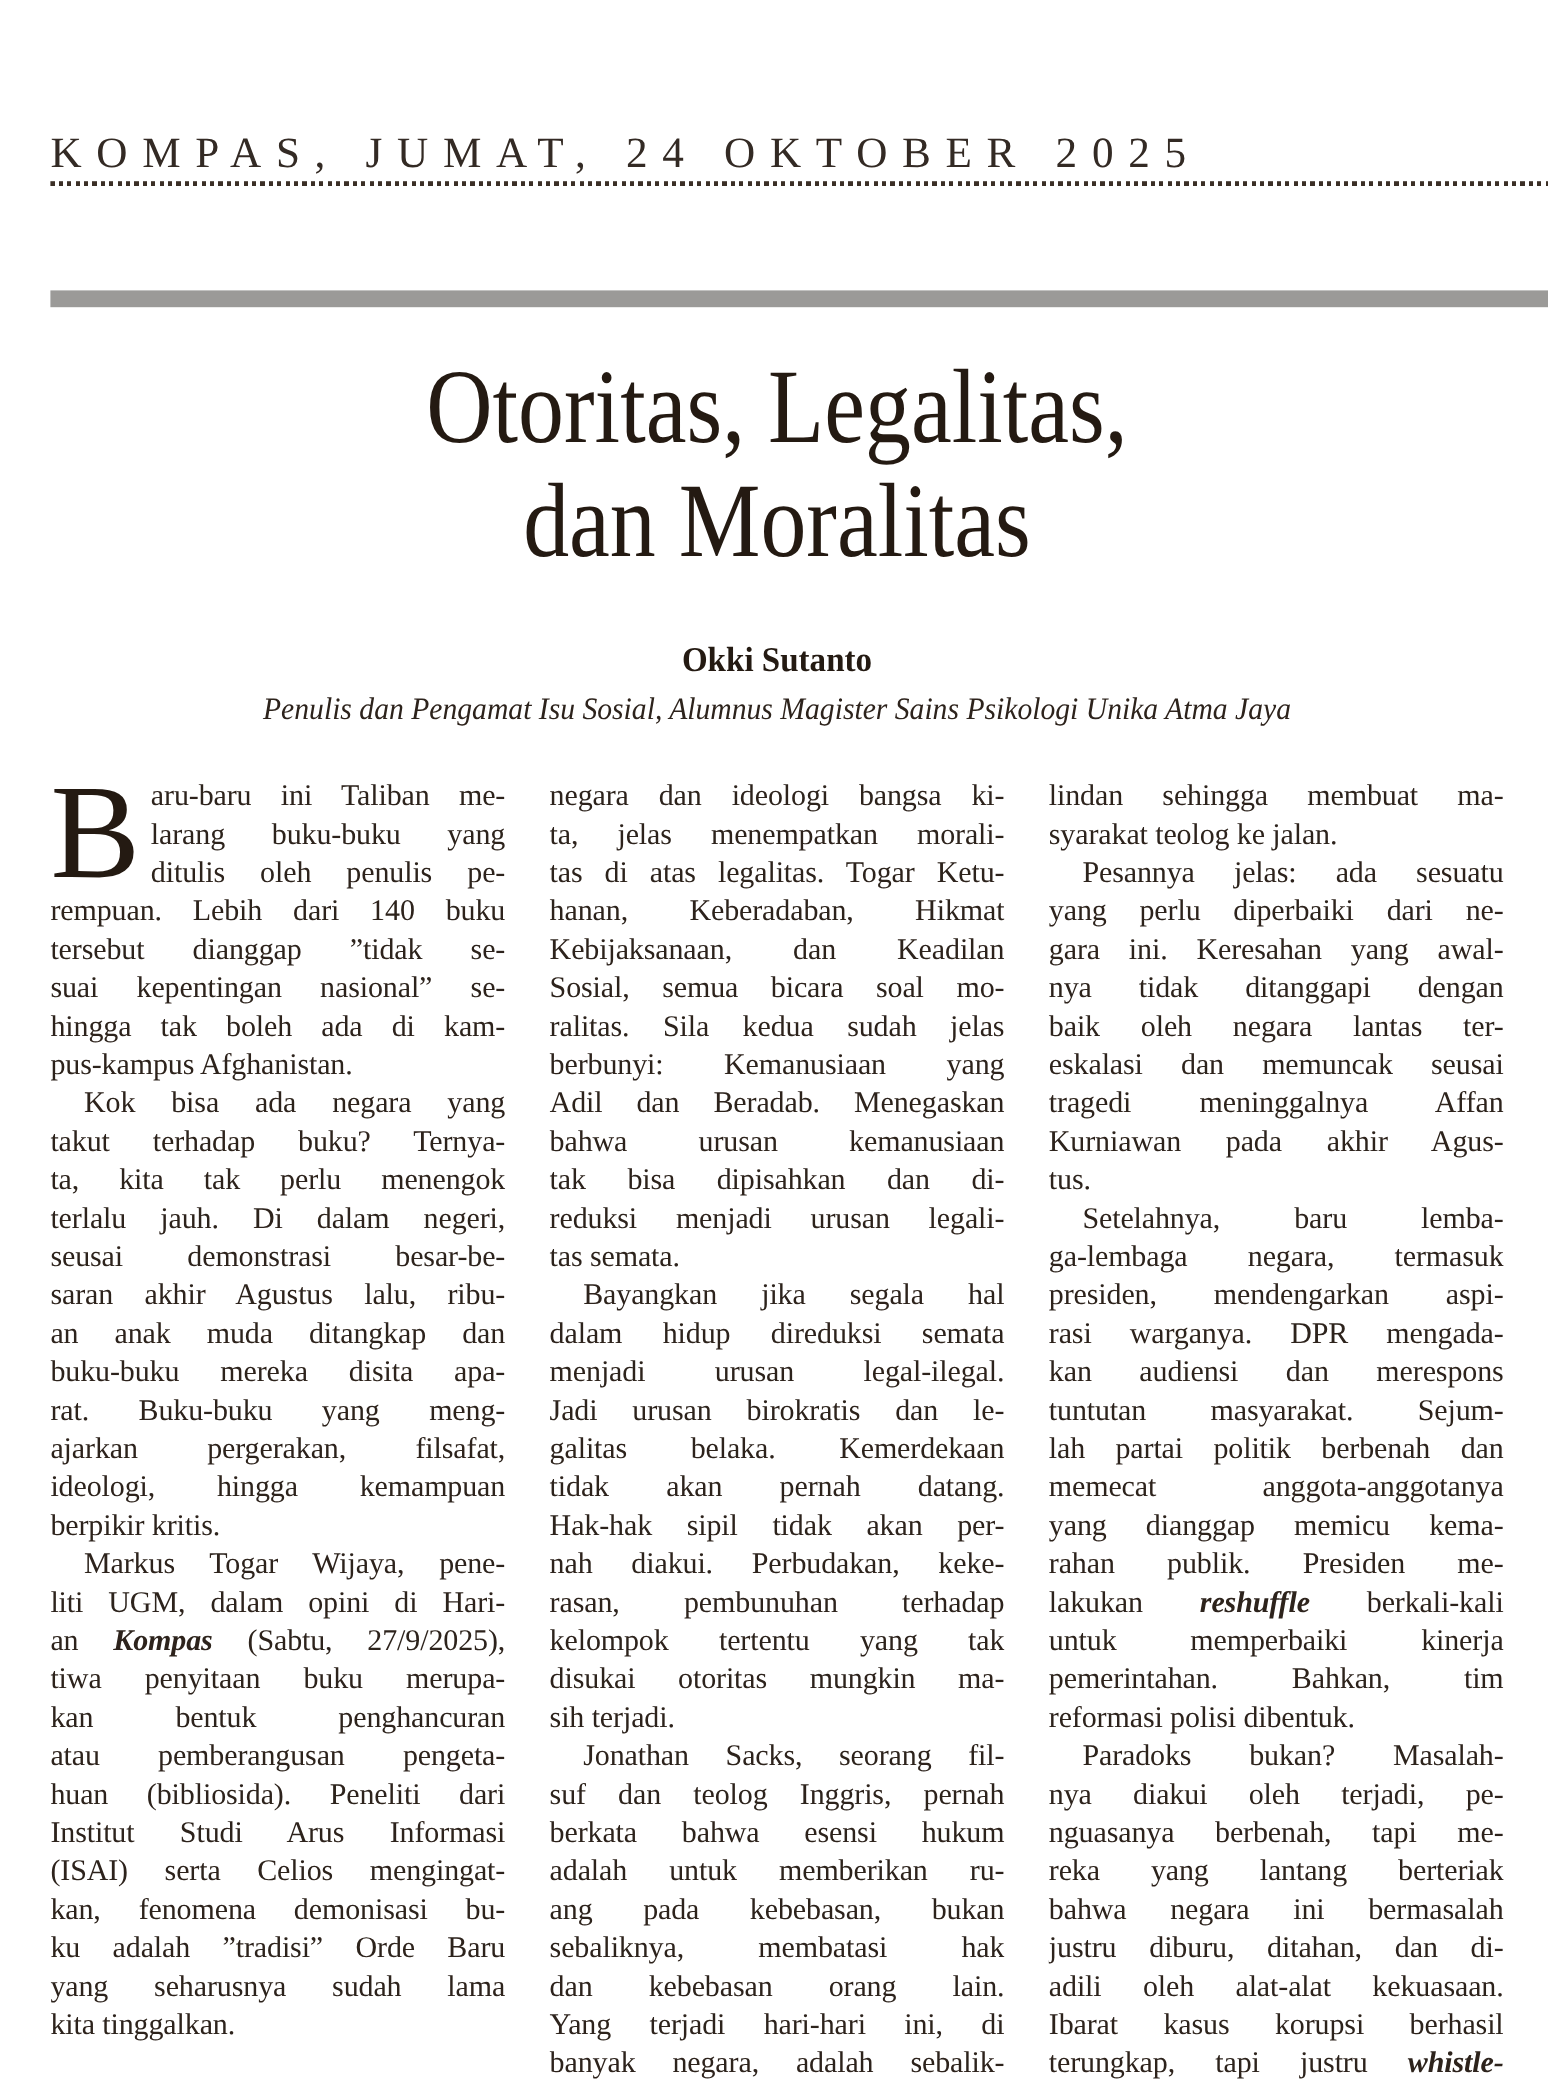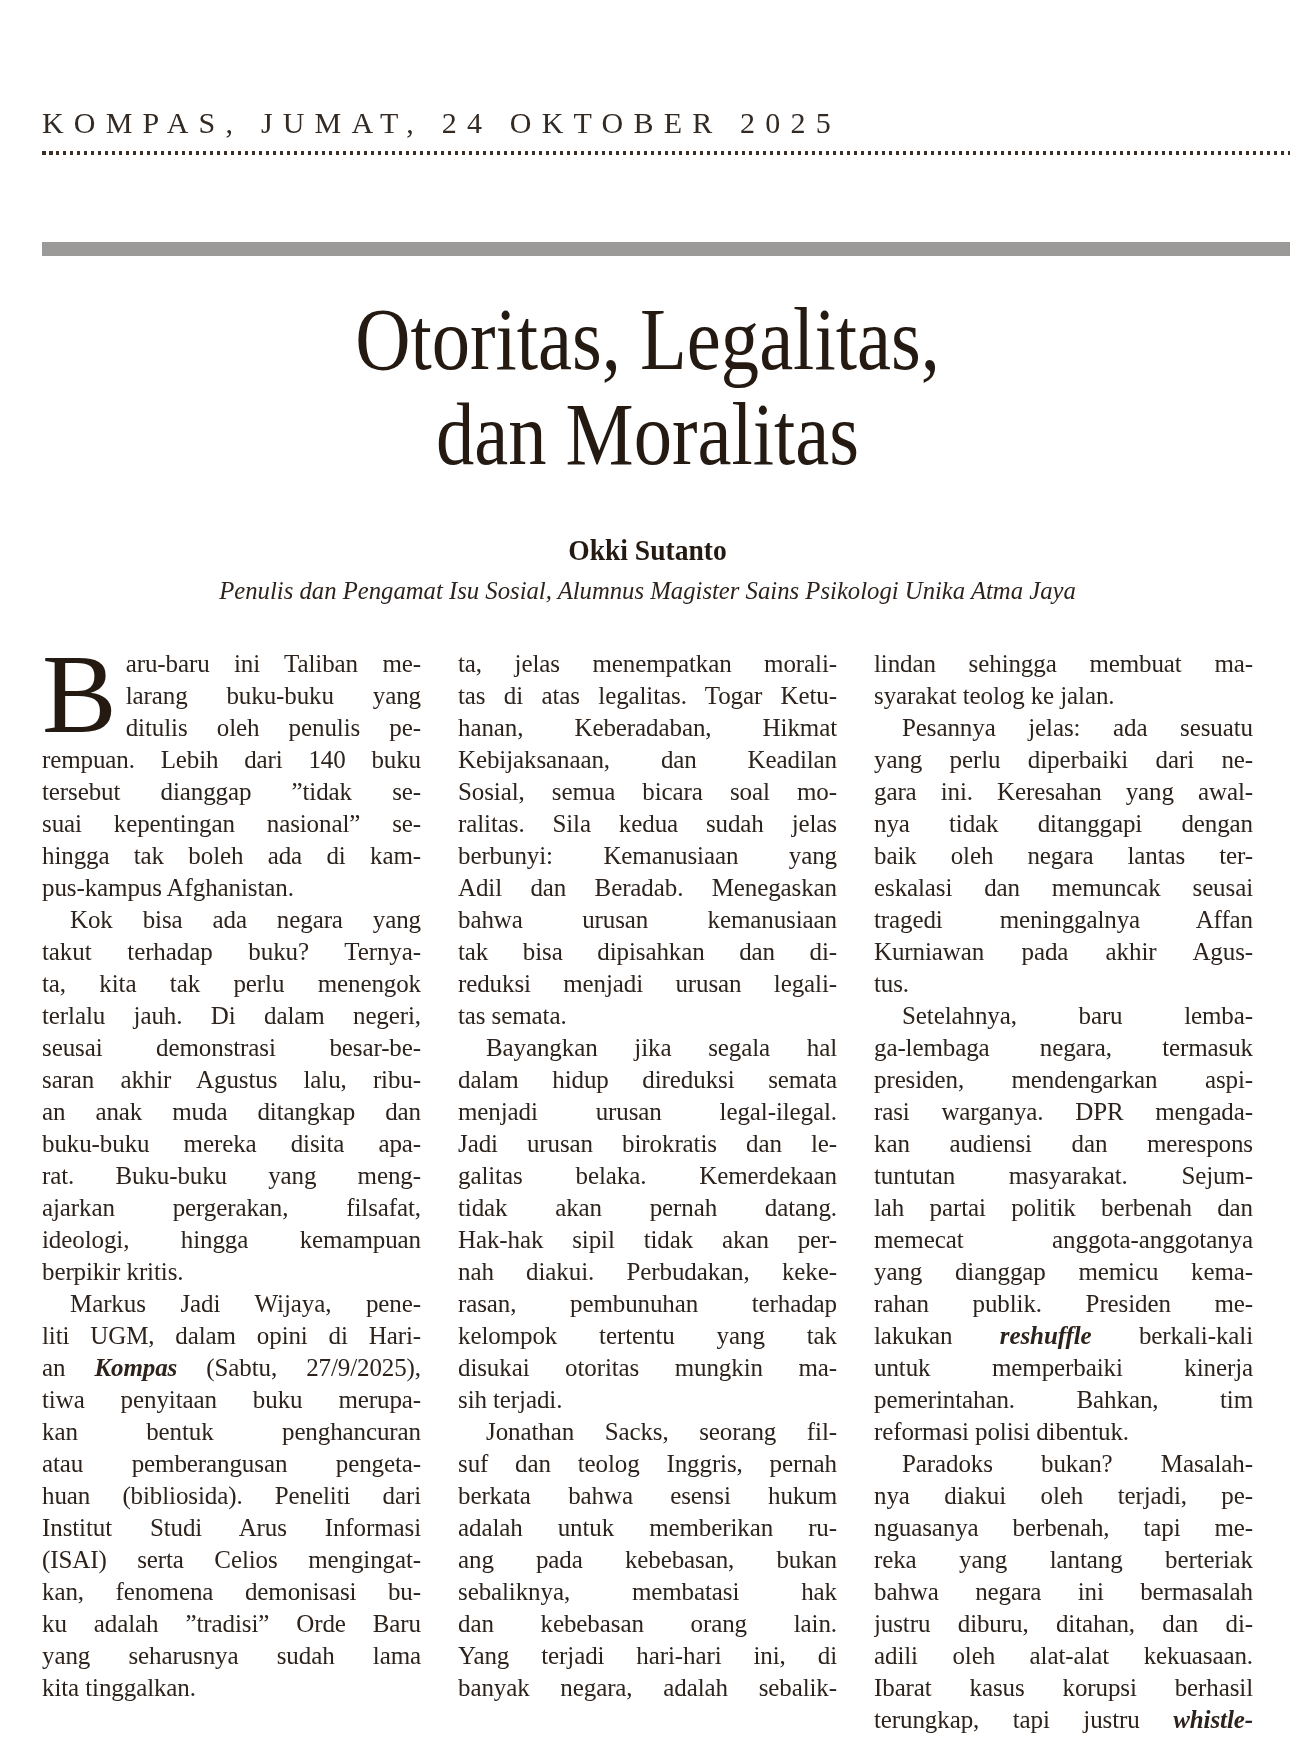--- a/index.html
+++ b/index.html
@@ -6,21 +6,21 @@
   body {
     width: 1290px; height: 1740px;
     background: #ffffff;
     position: relative;
     overflow: hidden;
     font-family: "Liberation Serif", serif;
     color: #2d231c;
   }
   .masthead {
     position: absolute; top: 106px; left: 42px; right: 0;
-    font-size: 30px; letter-spacing: 0.34em;
+    font-size: 36px; letter-spacing: 0.34em;
     color: #332a24; white-space: nowrap;
   }
   .dotted-rule {
     position: absolute; top: 151px; left: 42px; right: 0; height: 4px;
     background: repeating-linear-gradient(90deg, #3b2f26 0 3.5px, transparent 3.5px 7px);
   }
   .section-bar {
     position: absolute; top: 242px; left: 42px; right: 0; height: 14px;
     background: #9b9a98;
   }
@@ -97,37 +97,38 @@
         <div class="ln">seusai demonstrasi besar-be-</div>
         <div class="ln">saran akhir Agustus lalu, ribu-</div>
         <div class="ln">an anak muda ditangkap dan</div>
         <div class="ln">buku-buku mereka disita apa-</div>
         <div class="ln">rat. Buku-buku yang meng-</div>
         <div class="ln">ajarkan pergerakan, filsafat,</div>
         <div class="ln">ideologi, hingga kemampuan</div>
         <div class="ln end">berpikir kritis.</div>
       </div>
       <div class="para">
-        <div class="ln indent">Markus Jadi Wijaya, pene-</div>
+        <div class="ln indent">Markus Togar Wijaya, pene-</div>
         <div class="ln">liti UGM, dalam opini di Hari-</div>
         <div class="ln">an <i>Kompas</i> (Sabtu, 27/9/2025),</div>
         <div class="ln">tiwa penyitaan buku merupa-</div>
         <div class="ln">kan bentuk penghancuran</div>
         <div class="ln">atau pemberangusan pengeta-</div>
         <div class="ln">huan (bibliosida). Peneliti dari</div>
         <div class="ln">Institut Studi Arus Informasi</div>
         <div class="ln">(ISAI) serta Celios mengingat-</div>
         <div class="ln">kan, fenomena demonisasi bu-</div>
         <div class="ln">ku adalah ”tradisi” Orde Baru</div>
         <div class="ln">yang seharusnya sudah lama</div>
         <div class="ln end">kita tinggalkan.</div>
       </div>
     </div>
     <div class="col">
       <div class="para">
+        <div class="ln">negara dan ideologi bangsa ki-</div>
         <div class="ln">ta, jelas menempatkan morali-</div>
         <div class="ln">tas di atas legalitas. Togar Ketu-</div>
         <div class="ln">hanan, Keberadaban, Hikmat</div>
         <div class="ln">Kebijaksanaan, dan Keadilan</div>
         <div class="ln">Sosial, semua bicara soal mo-</div>
         <div class="ln">ralitas. Sila kedua sudah jelas</div>
         <div class="ln">berbunyi: Kemanusiaan yang</div>
         <div class="ln">Adil dan Beradab. Menegaskan</div>
         <div class="ln">bahwa urusan kemanusiaan</div>
         <div class="ln">tak bisa dipisahkan dan di-</div>

